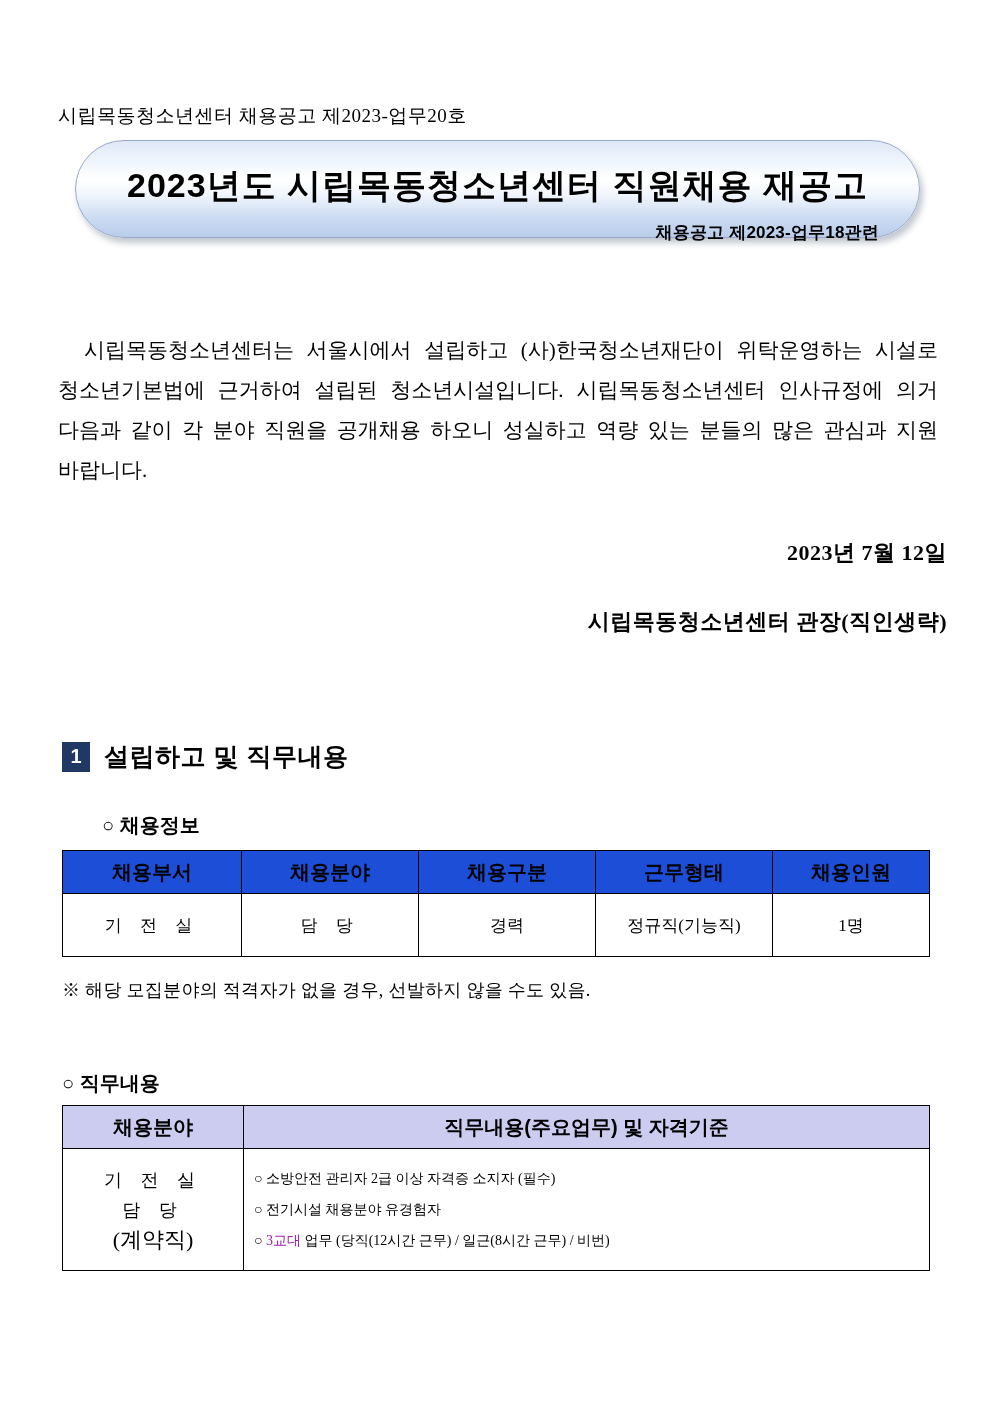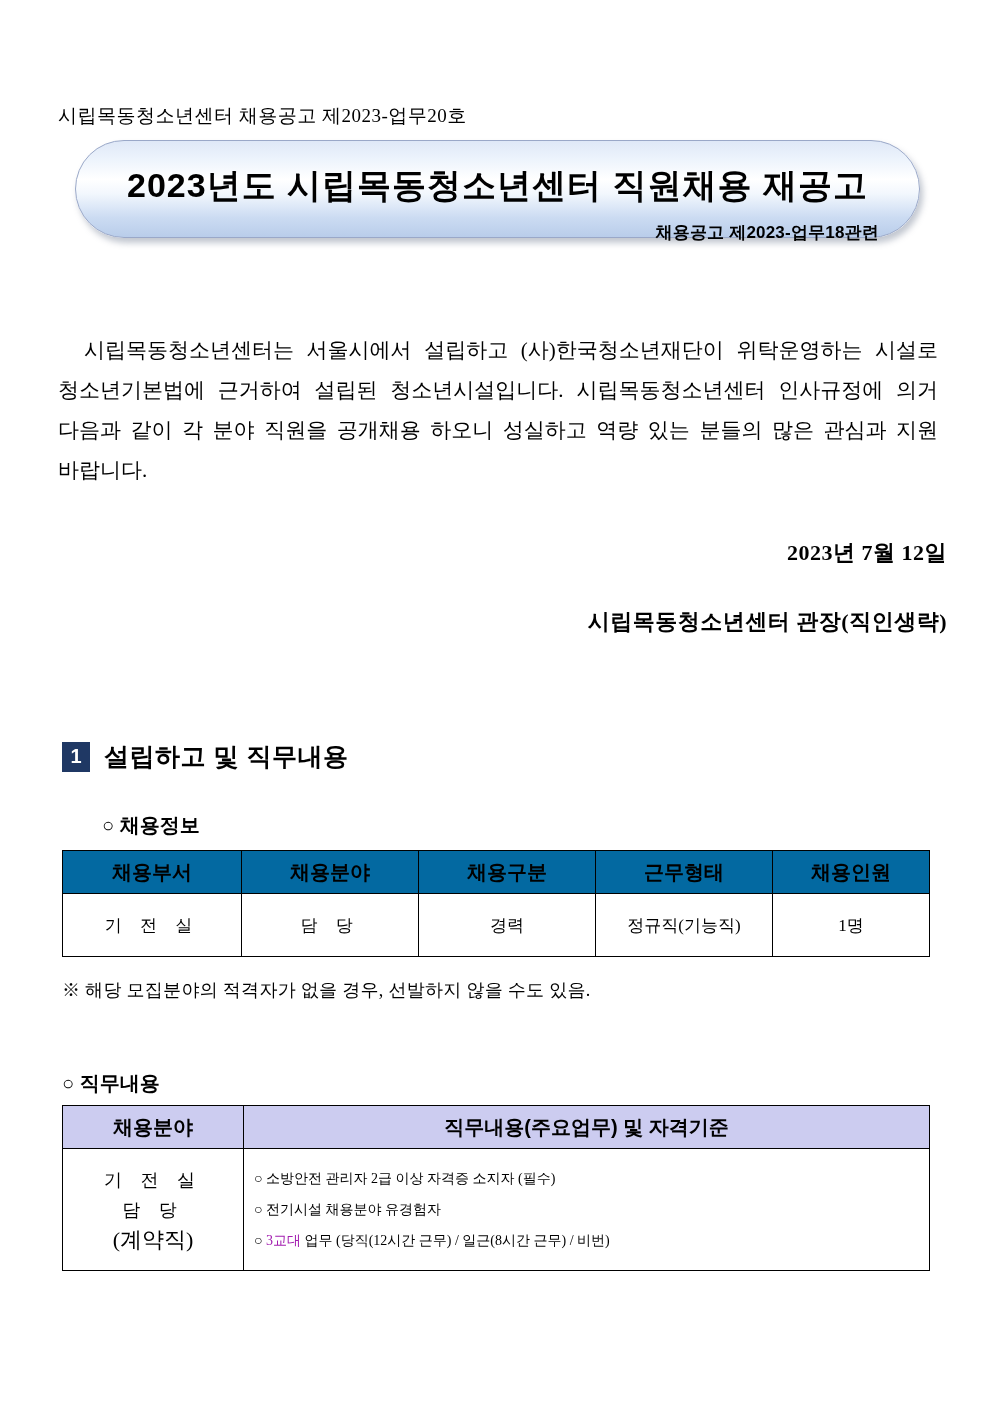--- a/index.html
+++ b/index.html
@@ -145,21 +145,21 @@
     border-collapse: collapse;
     position: absolute;
     font-size: 17px;
   }
   table.info-table {
     left: 62px;
     top: 850px;
     width: 868px;
   }
   table.info-table th {
-    background: #0369a1;
+    background: #1d4ed8;
     border: 1px solid #000000;
     height: 40px;
     font-size: 20px;
     font-weight: bold;
     font-family: Liberation Serif, serif;
   }
   table.info-table td {
     border: 1px solid #000000;
     height: 60px;
     text-align: center;

